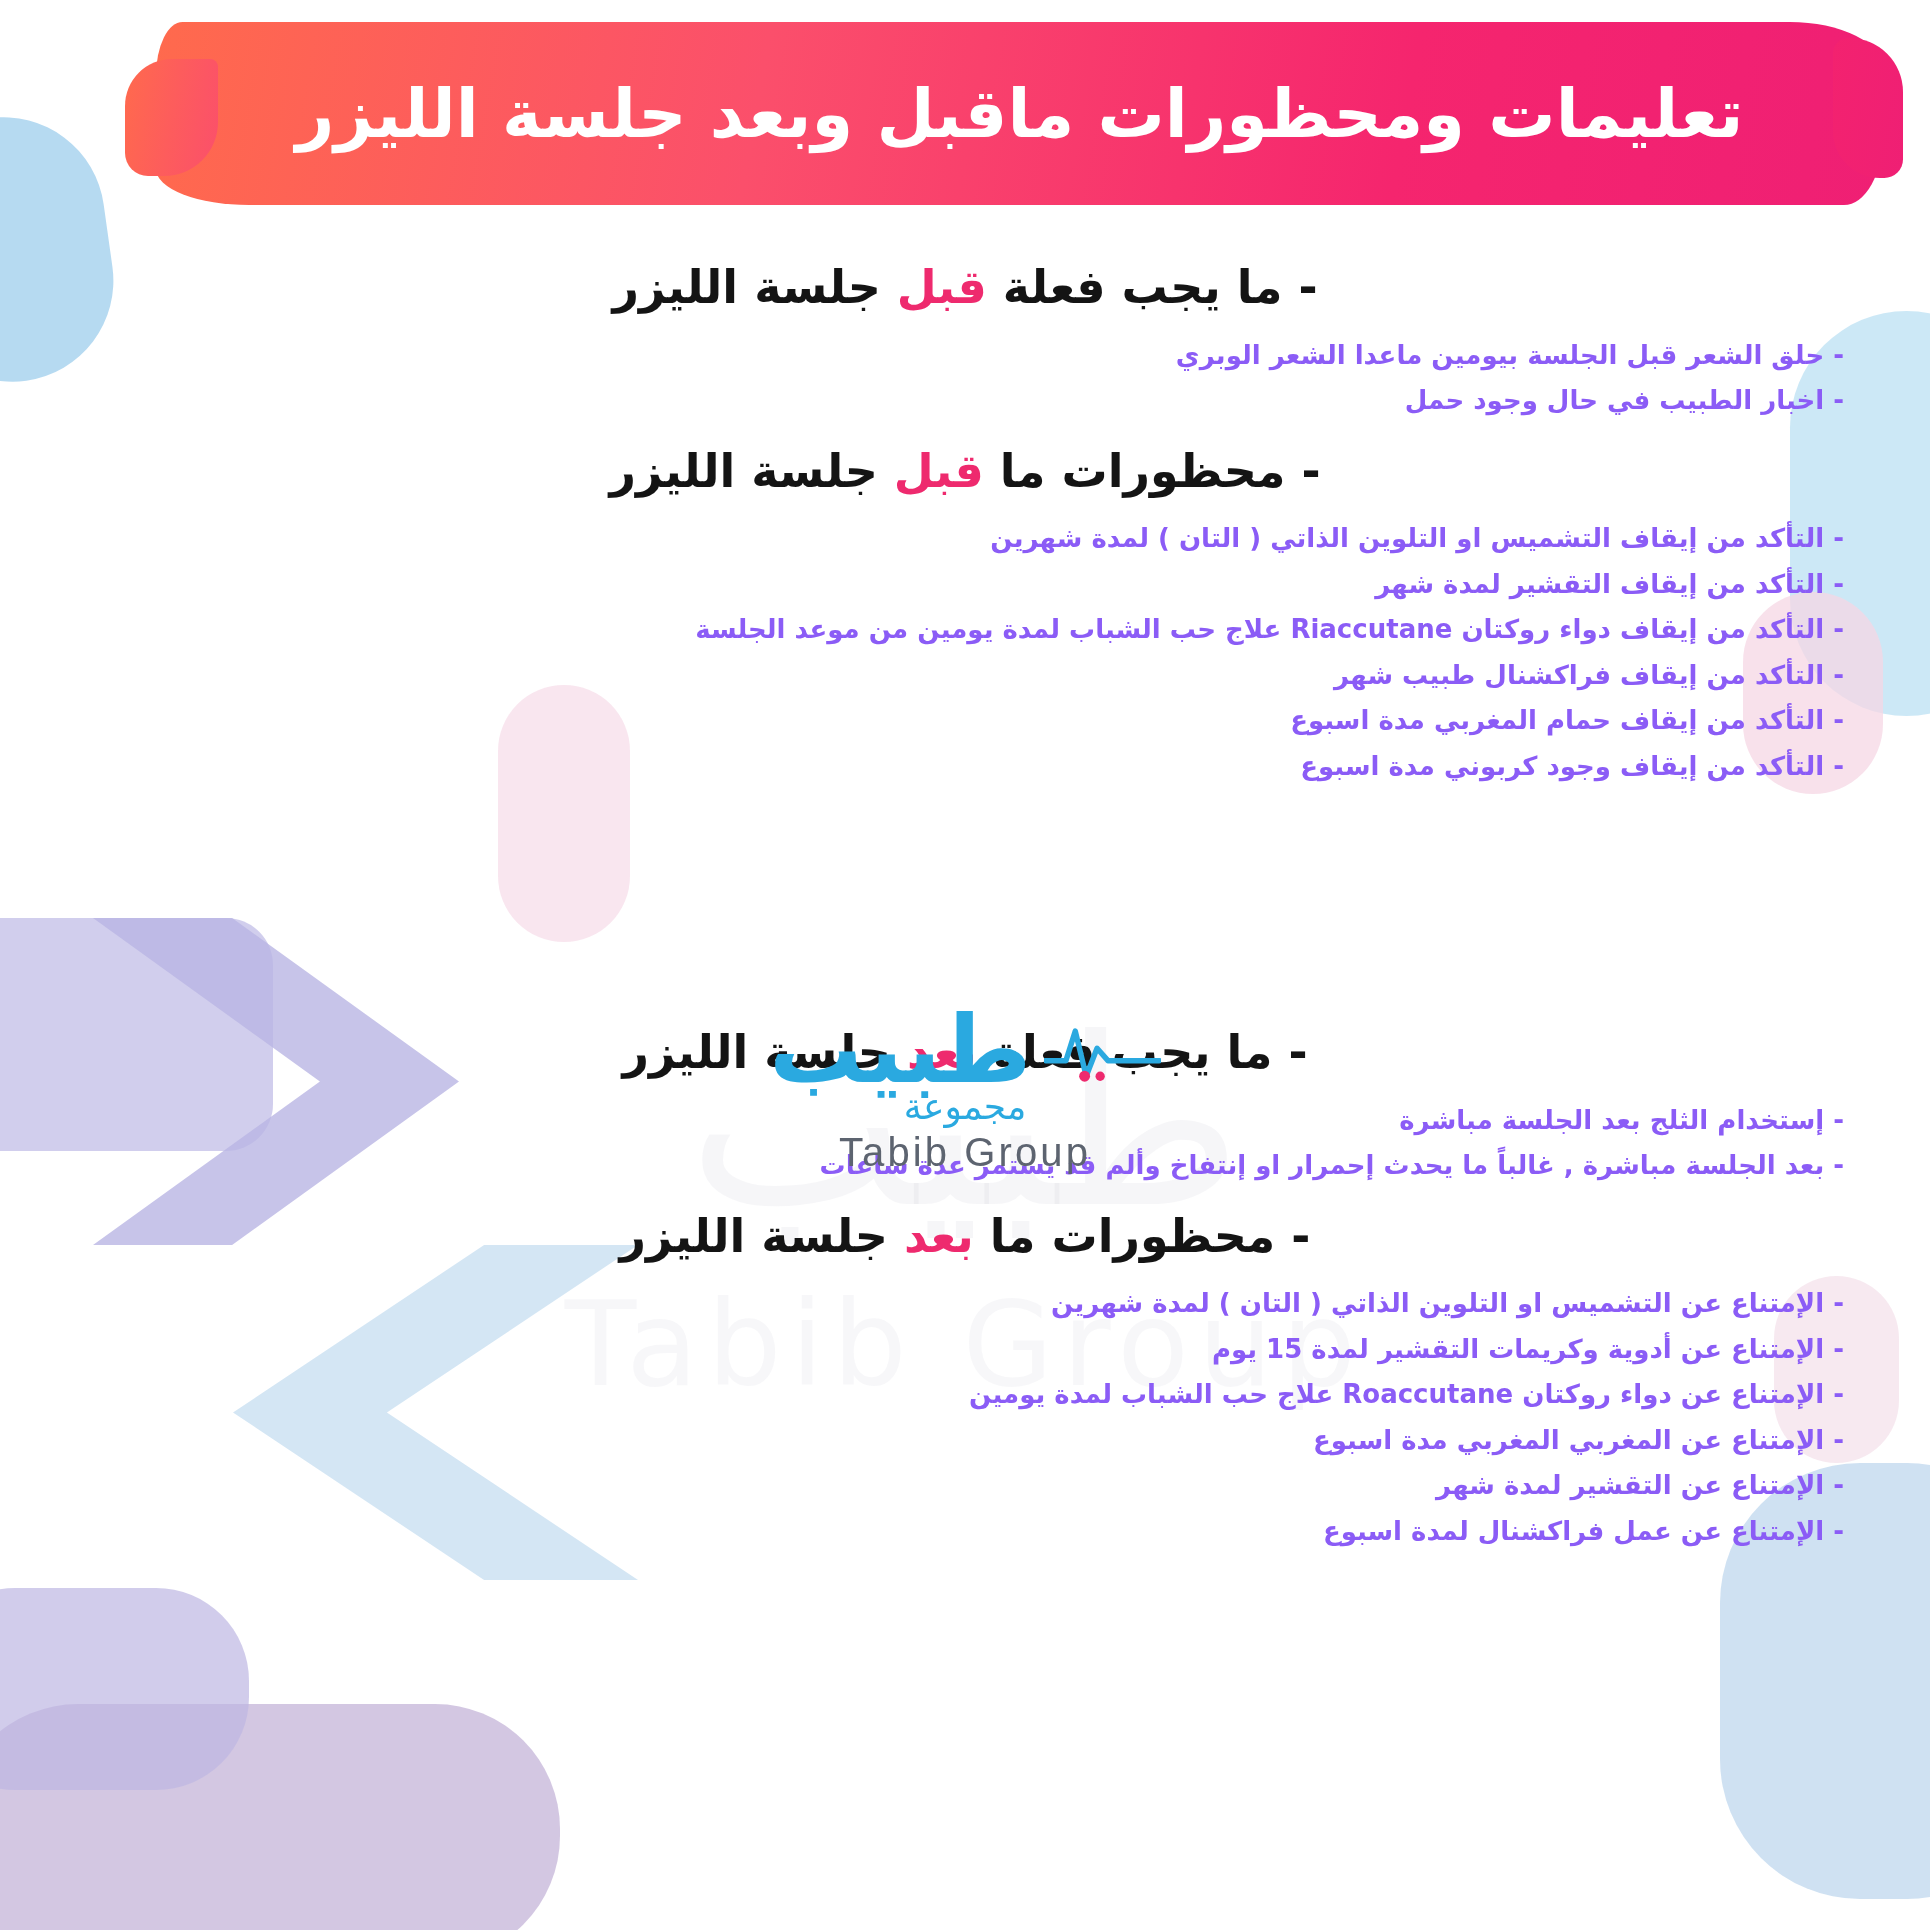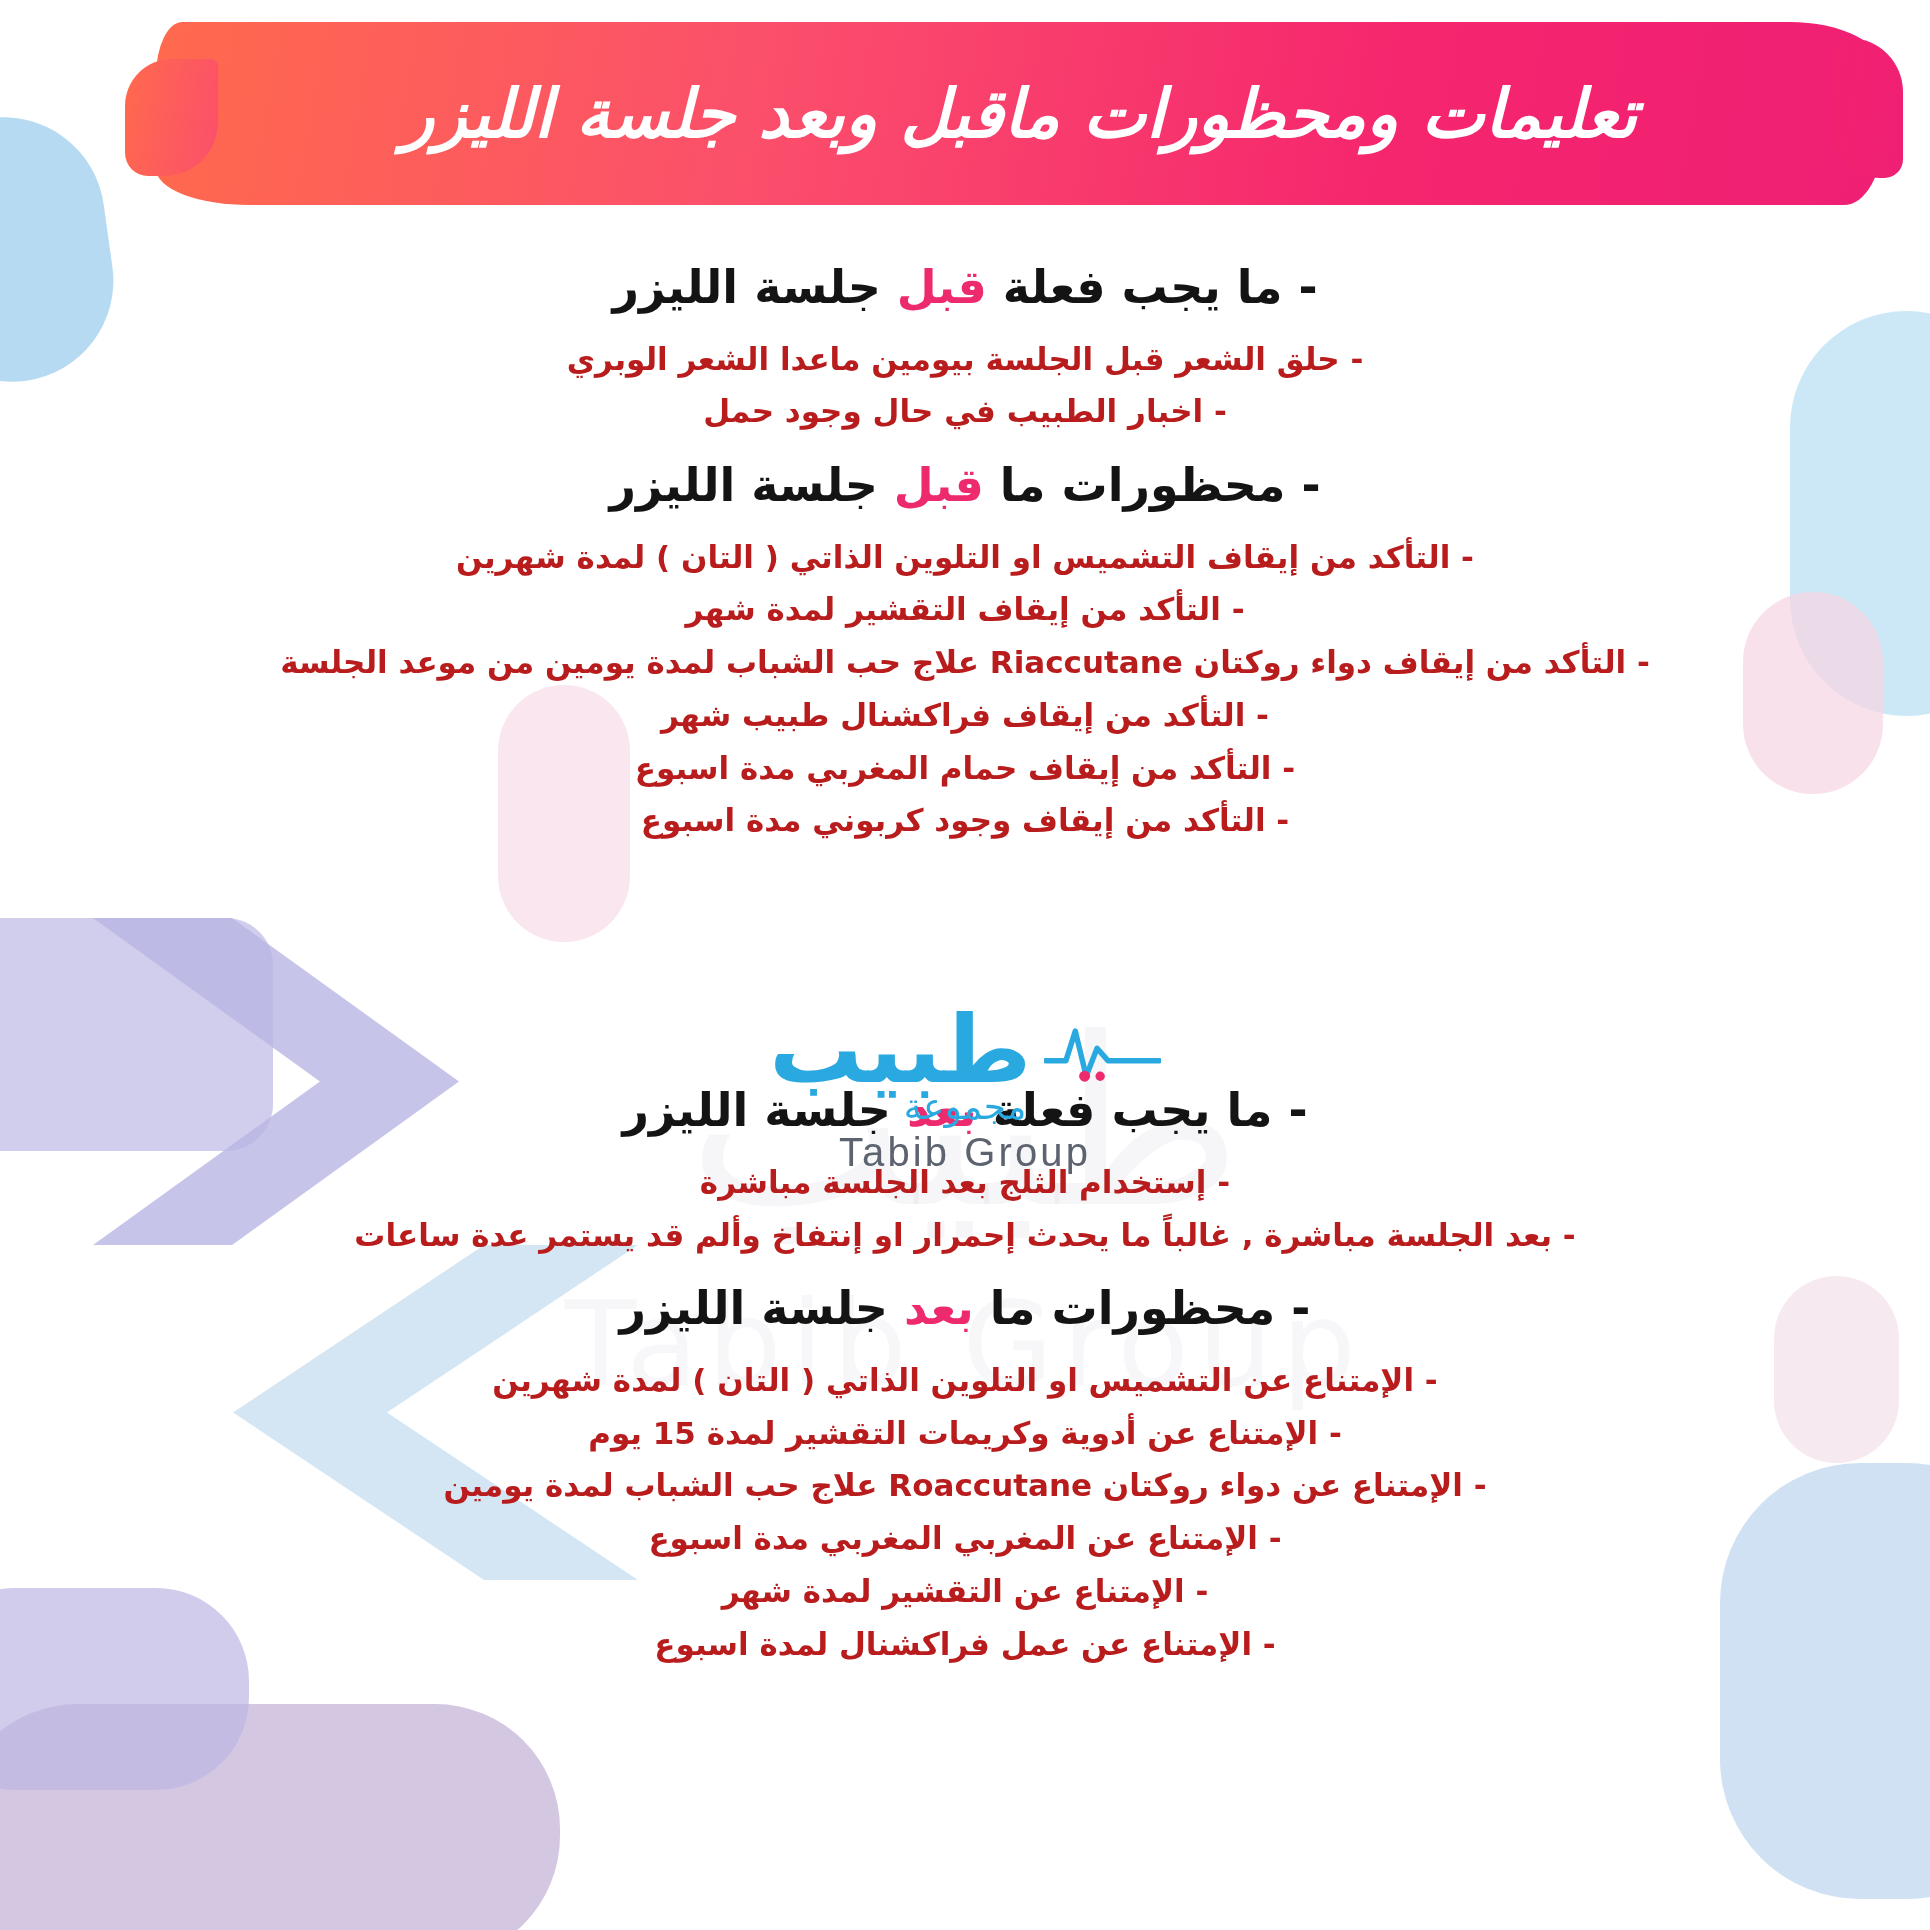--- a/index.html
+++ b/index.html
@@ -148,21 +148,20 @@
     white-space: nowrap;
     letter-spacing: 9.3px;
   }
 
   
   .banner {
     position: relative;
     z-index: 3;
     margin: 22px 47px 0 156px;
     height: 183px;
-    font-style: italic;
   }
   .banner-brush {
     position: absolute;
     inset: 0;
     background: linear-gradient(100deg, #ff6a4d 0%, #fb4f6b 35%, #f5256e 72%, #ef1f74 100%);
     border-radius: 26.5px 93px 39px 93px / 54px 47px 70px 36px;
     box-shadow: 0 0 0 0 rgba(0,0,0,0);
   }
   .banner-brush::before {
     content: "";
@@ -220,25 +219,26 @@
   .hl {
     color: #ee2a6e;
   }
   .bullets {
     list-style: none;
     margin: 0;
     padding: 0;
     text-align: center;
   }
   .bullets li {
-    font-size: 31px;
+    font-size: 26px;
     font-weight: bold;
     line-height: 1.45;
-    color: #b91c1c;
+    color: #8b5cf6;
     margin: 7.8px 0;
+    text-align: right;
   }
   .spacer-logo {
     height: 202px;
   }
 
   
   .logo {
     position: absolute;
     z-index: 5;
     left: 50%;

